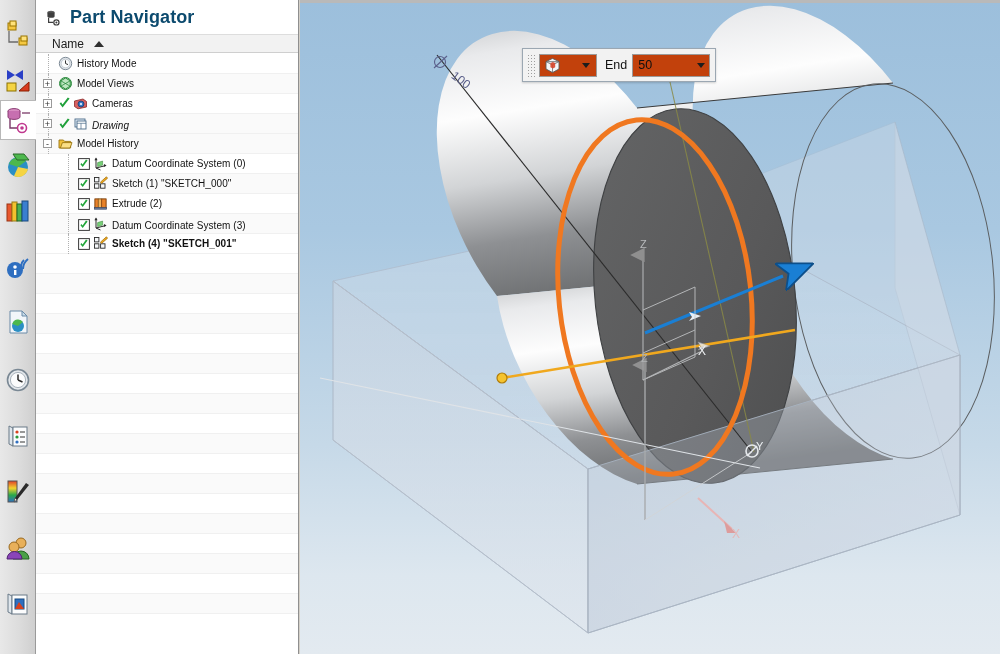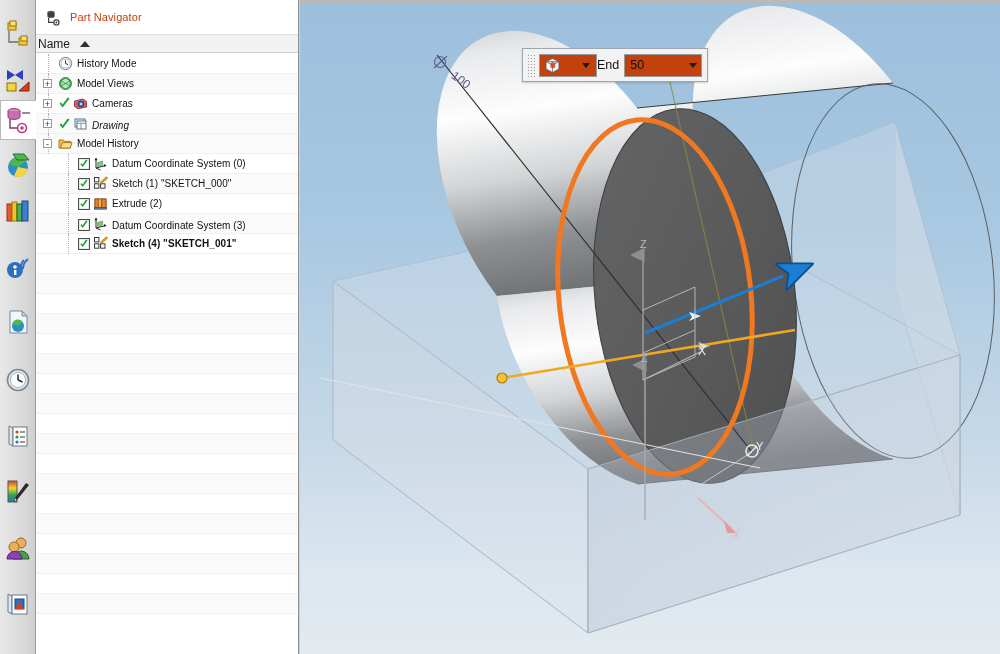--- a/index.html
+++ b/index.html
@@ -57,32 +57,33 @@
   #pn-titlebar {
     height: 34px;
     background: #ffffff;
     display: flex;
     align-items: center;
     padding-left: 9px;
     box-sizing: border-box;
   }
   #pn-title-icon { width: 17px; height: 17px; margin-right: 8px; flex: 0 0 auto; }
   #pn-title-text {
-    font-size: 11px;
-    color: #c2410c;
+    font-size: 18px;
+    color: #0c4a6e;
     letter-spacing: .1px;
+    font-weight: bold;
   }
   #pn-col-header {
     height: 19px;
     background: #f2f2f2;
     border-top: 1px solid #dddddd;
     border-bottom: 1px solid #cfcfcf;
     display: flex;
     align-items: center;
-    padding-left: 2px;
+    padding-left: 16px;
     box-sizing: border-box;
     position: relative;
   }
   #pn-col-header .col-name {
     font-size: 12px;
     color: #202020;
   }
   .sort-arrow {
     margin-left: 10px;
     width: 0; height: 0;
@@ -190,21 +191,21 @@
   .combo-arrow {
     width: 0; height: 0;
     border-left: 4.5px solid transparent;
     border-right: 4.5px solid transparent;
     border-top: 5px solid #1d1d1d;
     margin-right: 4px;
   }
   #end-label {
     font-size: 12.5px;
     color: #121212;
-    margin: 0 5px 0 0;
+    margin: 0 5px 0 8px;
   }
   #value-combo { width: 78px; justify-content: space-between; padding-left: 5px;}
   #value-text {
     font-size: 12.5px;
     color: #101010;
   }
 
   .lbl3d {
     position: absolute;
     font-size: 11px;

